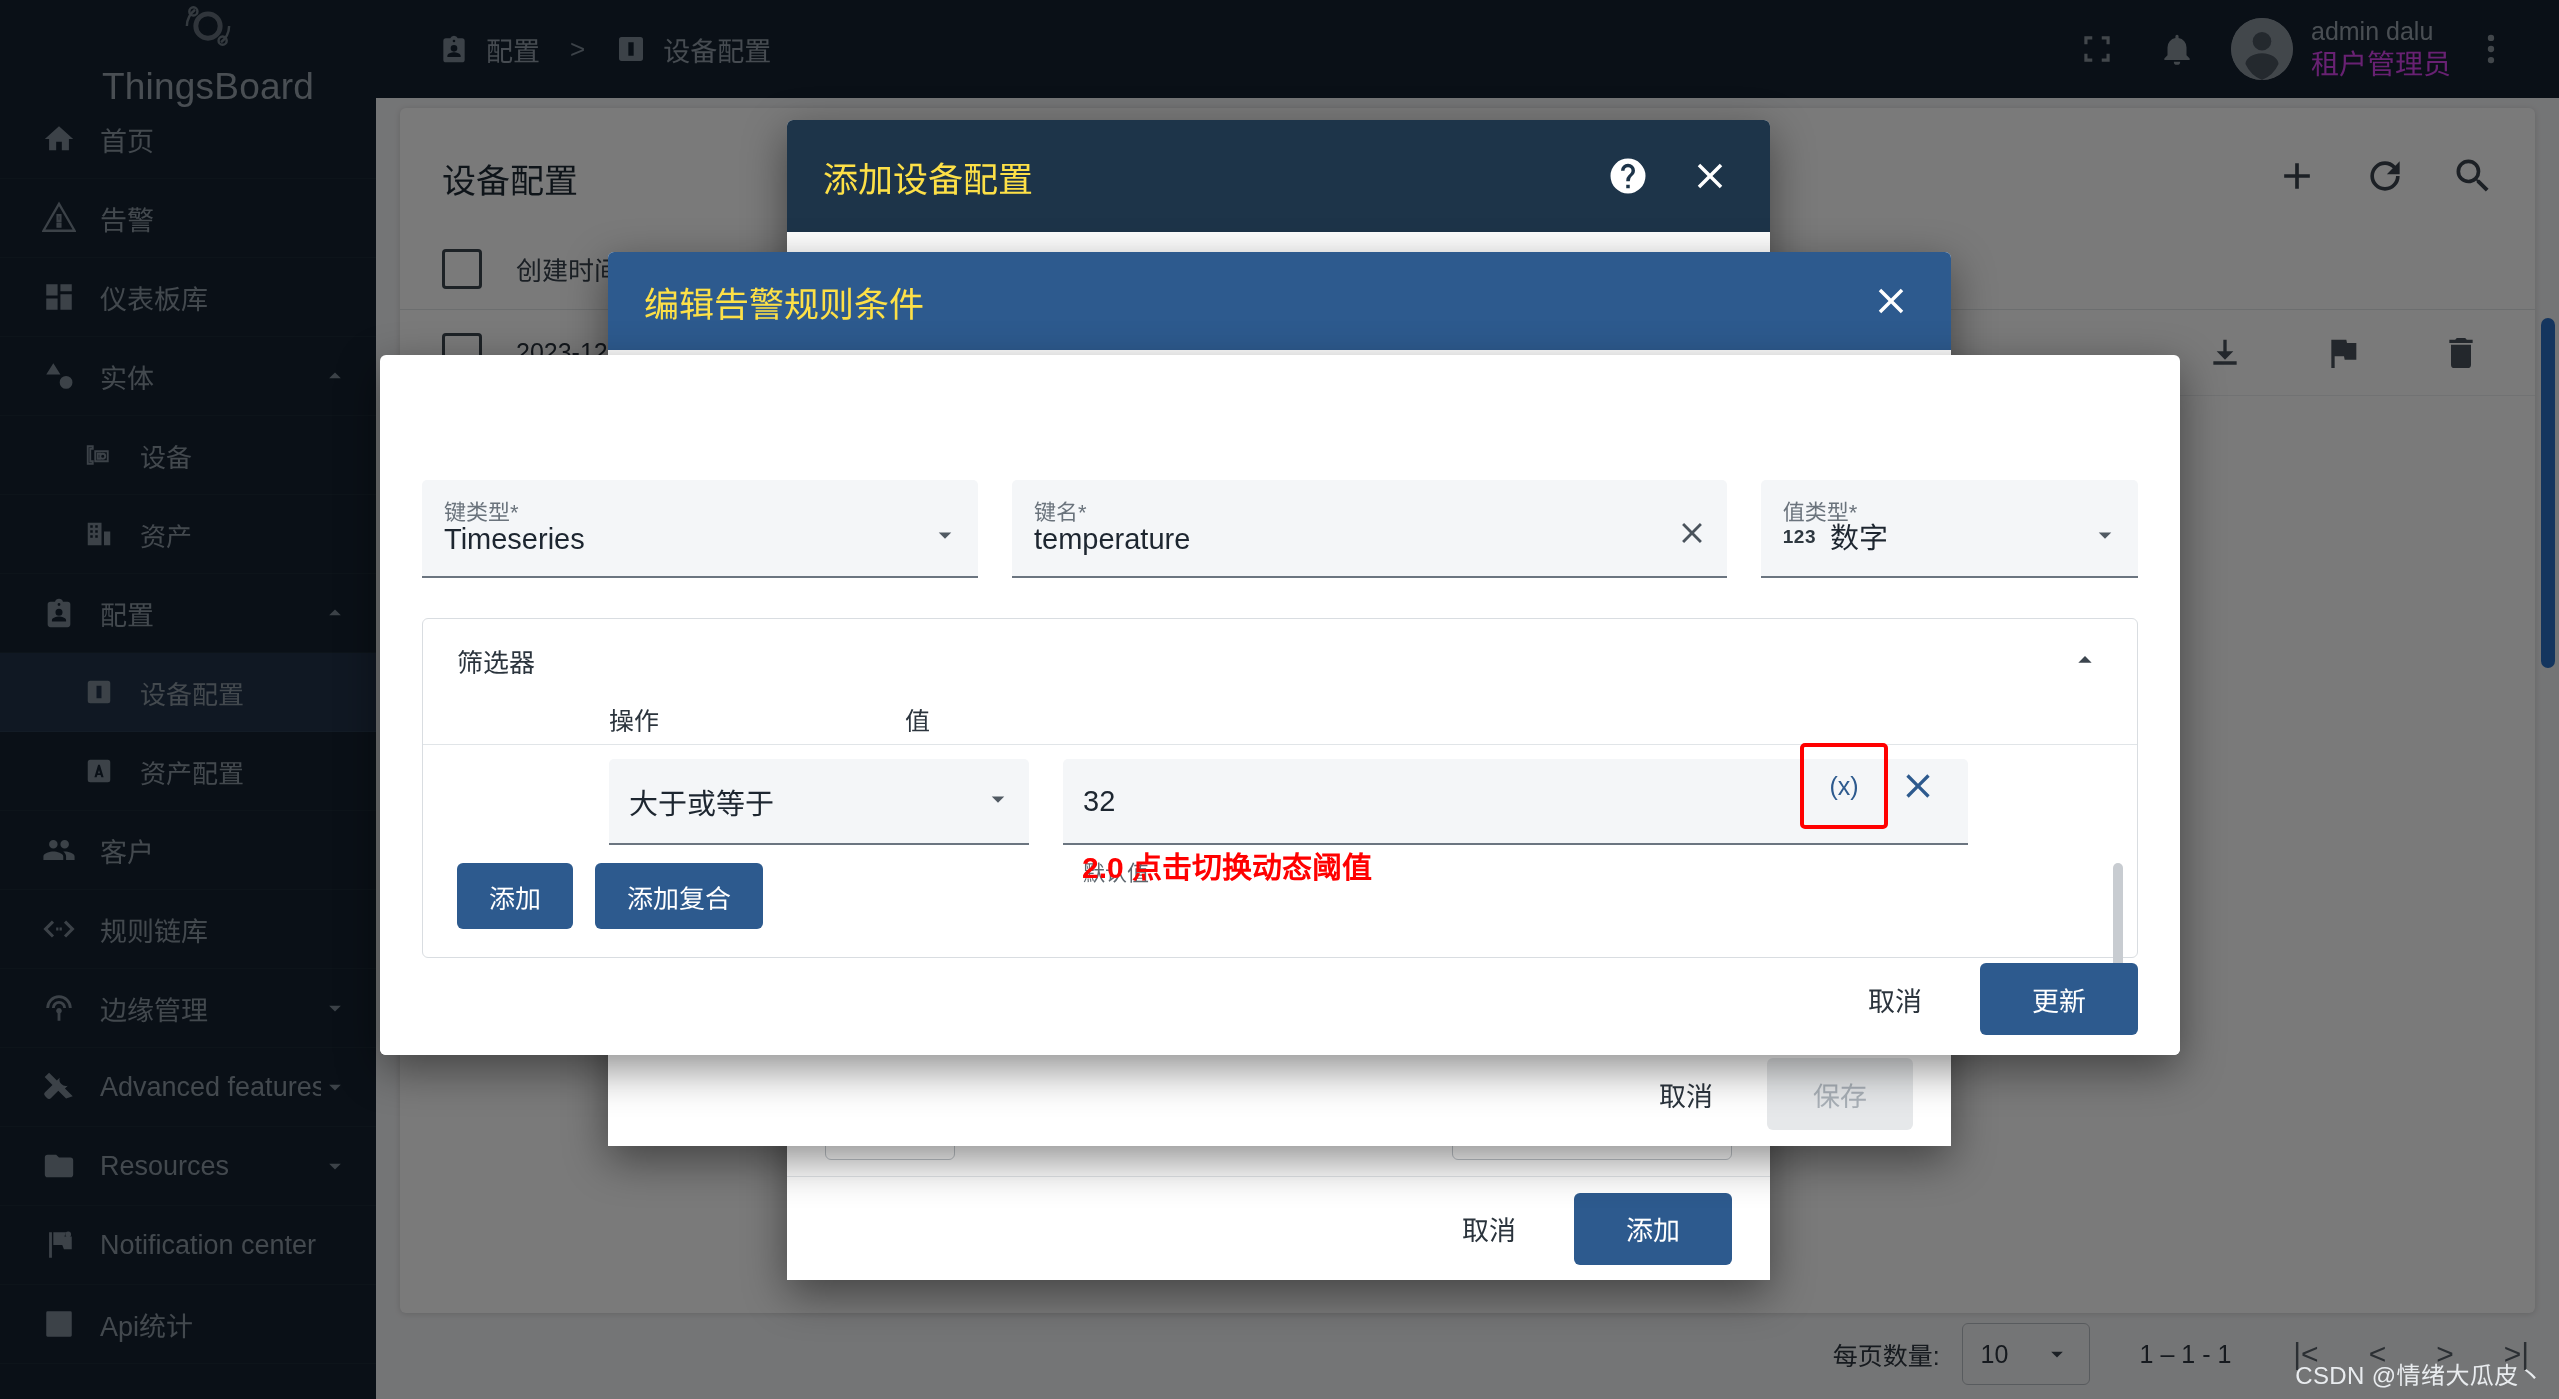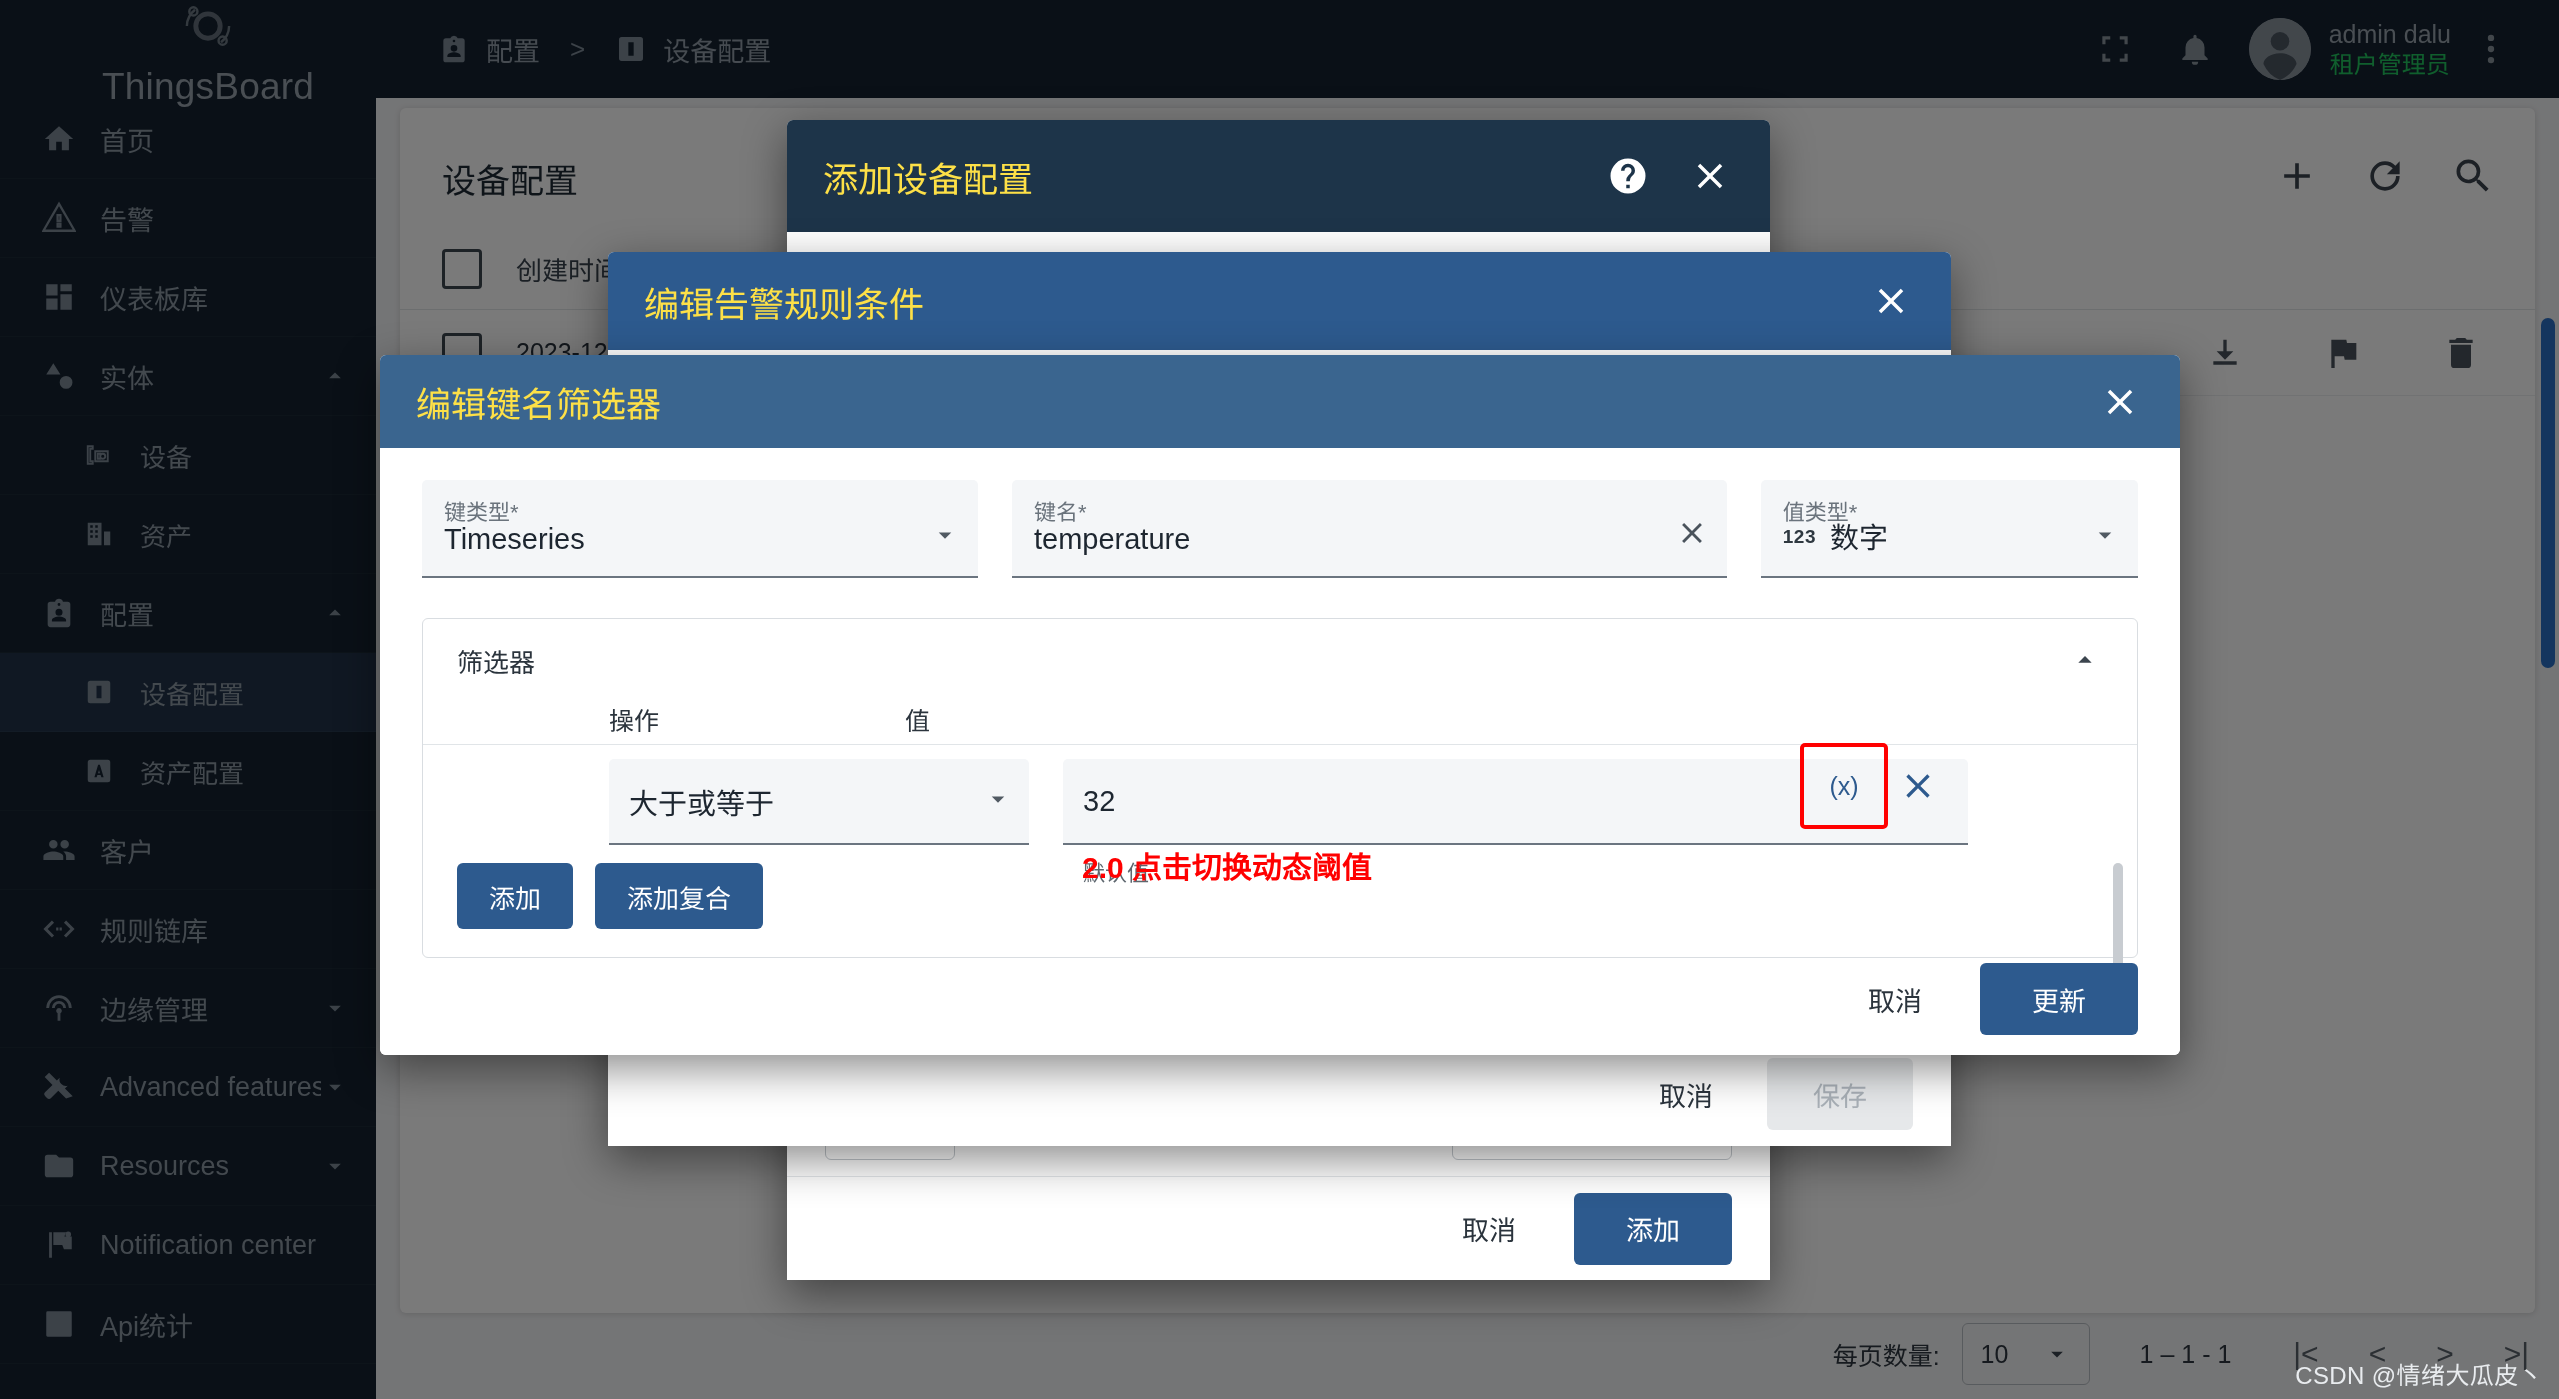--- a/index.html
+++ b/index.html
@@ -67,21 +67,21 @@
   .tb-btn svg { width: 38px; height: 38px; fill: #8b949e; }
   .user-block { display: flex; align-items: center; gap: 18px; margin-left: 14px; cursor: pointer; }
   .avatar {
     width: 62px; height: 62px; border-radius: 50%;
     background: #8b949e; display: flex; align-items: flex-end; justify-content: center;
     overflow: hidden; position: relative;
   }
   .avatar svg { width: 62px; height: 62px; fill: #52606d; }
   .user-lines { display: flex; flex-direction: column; line-height: 1.28; }
   .user-name { font-size: 25px; color: #9aa4ae; }
-  .user-role { font-size: 24px; color: #22c55e; text-align: center; }
+  .user-role { font-size: 28px; color: #d946ef; text-align: center; }
 
   
   .page {
     position: absolute; left: 376px; top: 98px; width: 2183px; height: 1301px;
     background: #f3f4f6; overflow: hidden;
   }
   .page-card {
     position: absolute; left: 24px; top: 10px; right: 24px; bottom: 86px;
     background: #fff; border-radius: 6px; box-shadow: 0 1px 6px rgba(0,0,0,.14);
   }
@@ -663,30 +663,20 @@
     </div>
     <div class="dlg-body">
       <div class="cond-footer">
         <button class="btn-text">取消</button>
         <button class="btn-disabled">保存</button>
       </div>
     </div>
   </div>
 
   <div class="dlg" id="dlgKey">
-    <div class="dlg-hd">
-      <span class="dlg-title">编辑键名筛选器</span>
-      <div class="dlg-hd-actions">
-        <span class="hd-ico">
-          <svg viewBox="0 0 24 24">
-              <path d="M19 6.41L17.59 5 12 10.59 6.41 5 5 6.41 10.59 12 5 17.59 6.41 19 12 13.41 17.59 19 19 17.59 13.41 12z"></path>
-            </svg>
-        </span>
-      </div>
-    </div>
 
     <div class="dlg-body">
 
       <div class="field-row">
 
         <div class="mdc-field" style="width:560px">
           <span class="mdc-label">键类型*</span>
           <span class="mdc-value">Timeseries</span>
           <span class="mdc-trail">
             <span class="caret">

